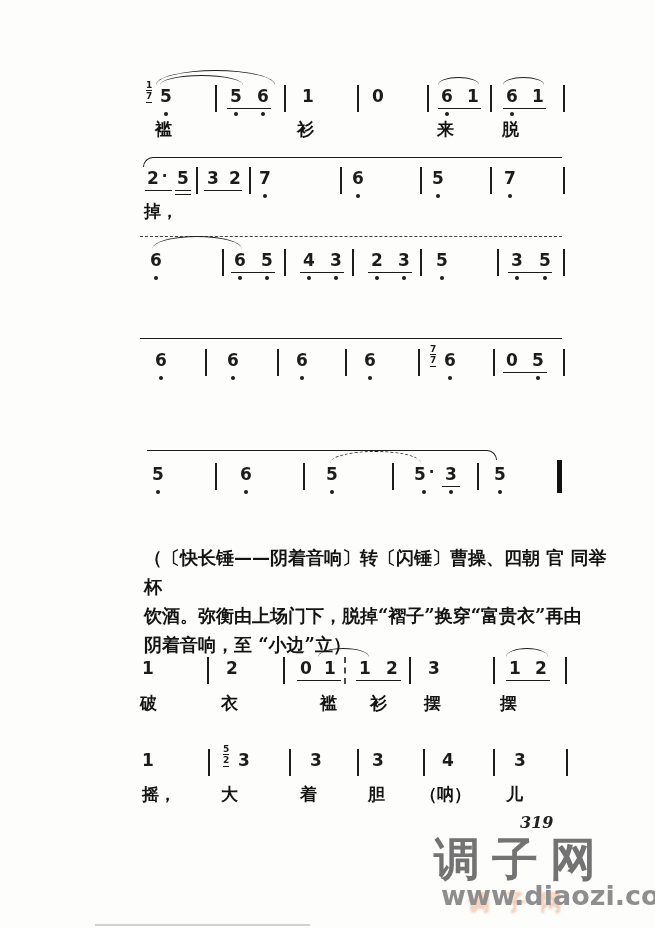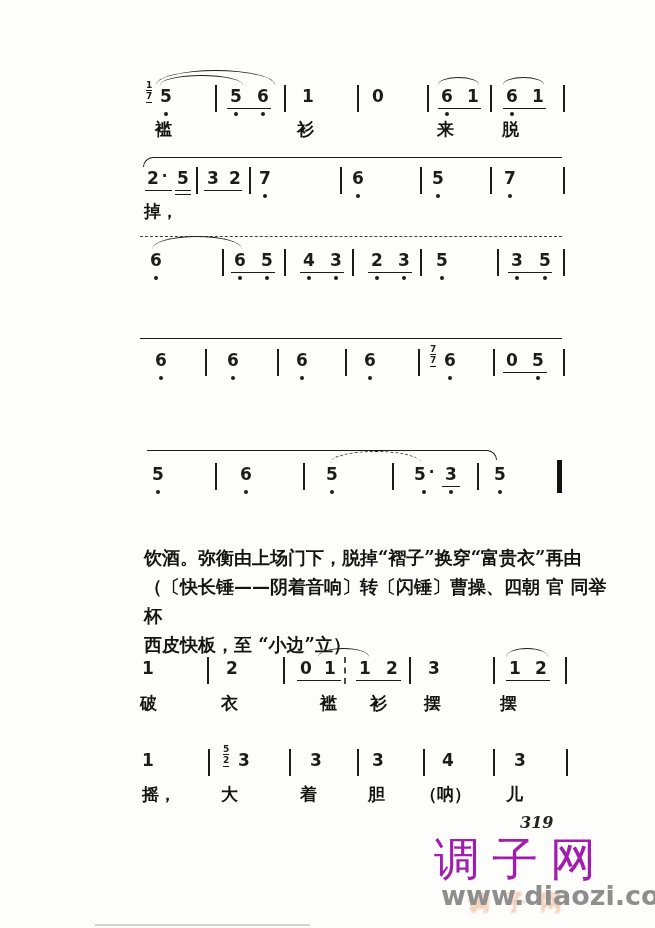--- a/index.html
+++ b/index.html
@@ -28,21 +28,21 @@
   .lyr{position:absolute;font-family:"DejaVu Serif","DejaVu Sans",serif;font-weight:bold;font-size:17px;line-height:1;color:#141414;white-space:nowrap}
 
   
   .stage{position:absolute;left:144px;top:543px;width:480px;font-family:"DejaVu Serif","DejaVu Sans",serif;font-weight:bold;font-size:18px;line-height:29px;color:#141414}
   .speaker-row{position:absolute;left:72px;top:621px;font-family:"DejaVu Serif","DejaVu Sans",serif;font-weight:bold;font-size:18px;line-height:1.2;color:#141414;white-space:nowrap}
   .speaker-row .dir{margin-left:16px}
   .pageno{position:absolute;left:520px;top:813px;font-family:"DejaVu Serif",serif;font-style:italic;font-weight:bold;font-size:16px;color:#222}
 
   
   .wm-ghost{position:absolute;left:468px;top:888px;font-family:"DejaVu Serif",serif;font-weight:bold;font-size:22px;letter-spacing:14px;color:rgba(224,122,60,0.42);filter:blur(1px);white-space:nowrap}
-  .wm-brand{position:absolute;left:434px;top:836px;font-family:"DejaVu Serif",serif;font-weight:normal;font-size:46px;line-height:1;letter-spacing:12px;color:#a21caf;white-space:nowrap}
+  .wm-brand{position:absolute;left:434px;top:836px;font-family:"DejaVu Serif",serif;font-weight:bold;font-size:46px;line-height:1;letter-spacing:12px;color:#737373;white-space:nowrap}
   .wm-url{position:absolute;left:441px;top:882px;font-family:"DejaVu Sans",sans-serif;font-weight:bold;font-size:27px;line-height:1;color:#8e8e8e;white-space:nowrap}
 
   .artifact-line{position:absolute;left:95px;top:924px;width:215px;height:2px;background:#d2d2d0}
 </style>
 </head>
 <body>
 
 <div class="page">
 
   <div class="score">
@@ -209,23 +209,23 @@
         <div class="lyr" style="left: 142px; top: 34px;">摇，</div>
         <div class="lyr" style="left: 221px; top: 34px;">大</div>
         <div class="lyr" style="left: 300px; top: 34px;">着</div>
         <div class="lyr" style="left: 368px; top: 34px;">胆</div>
         <div class="lyr" style="left: 420px; top: 34px;">（呐）</div>
         <div class="lyr" style="left: 506px; top: 34px;">儿</div>
       </div>
     </div>
 
   <div class="stage">
+    <div>（〔快长锤——阴着音响〕转〔闪锤〕曹操、四朝 官 同举杯</div>
     <div>饮酒。弥衡由上场门下，脱掉“褶子”换穿“富贵衣”再由</div>
-    <div>（〔快长锤——阴着音响〕转〔闪锤〕曹操、四朝 官 同举杯</div>
-    <div>西皮快板，至 “小边”立）</div>
+    <div>阴着音响，至 “小边”立）</div>
   </div>
 
 
   <div class="pageno">319</div>
 
   <div class="wm-ghost">调子网</div>
   <div class="wm-brand">调子网</div>
   <div class="wm-url">www.diaozi.com</div>
 
   <div class="artifact-line"></div>

